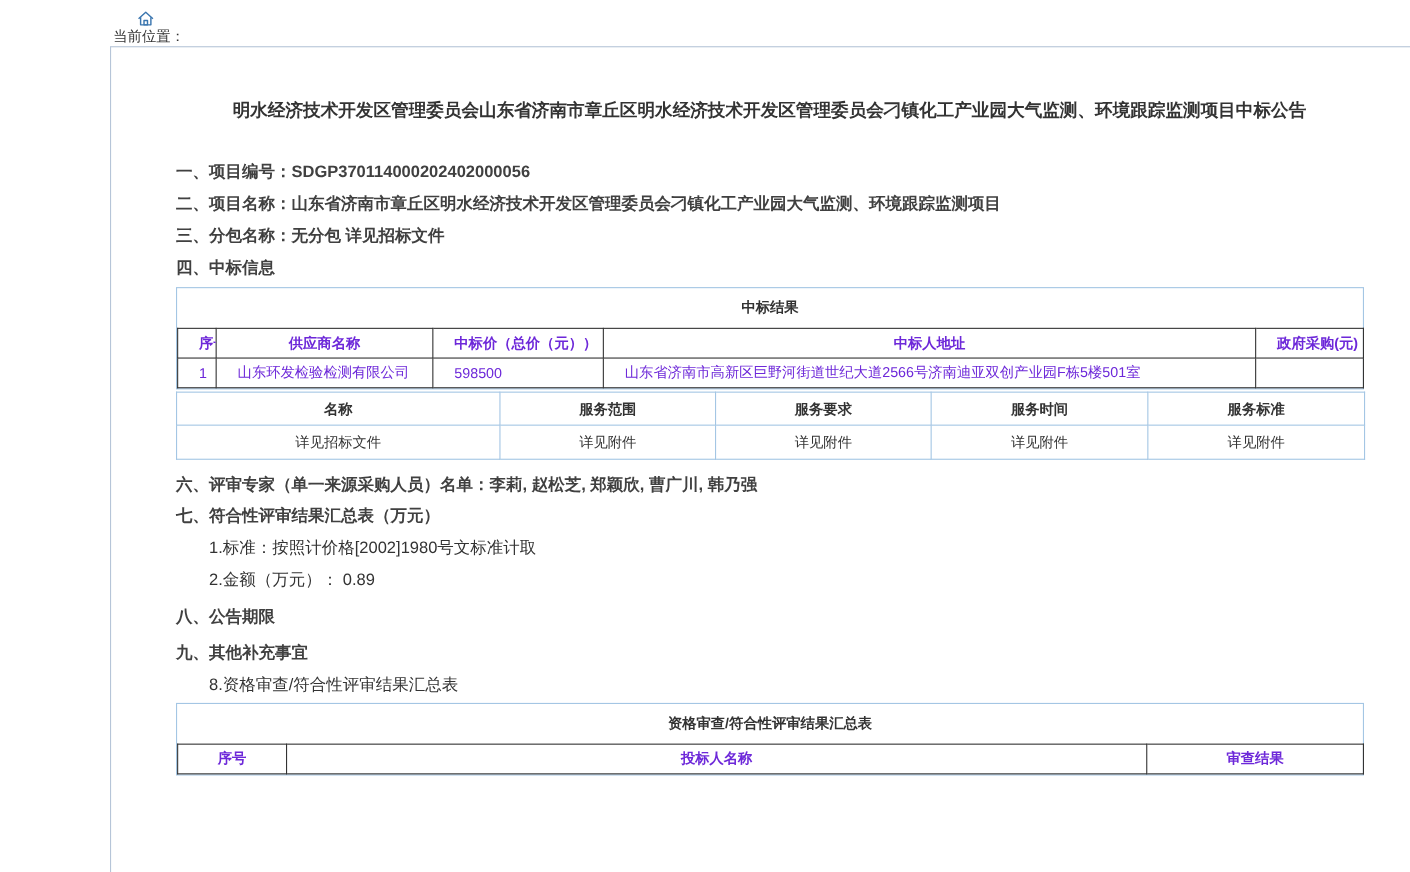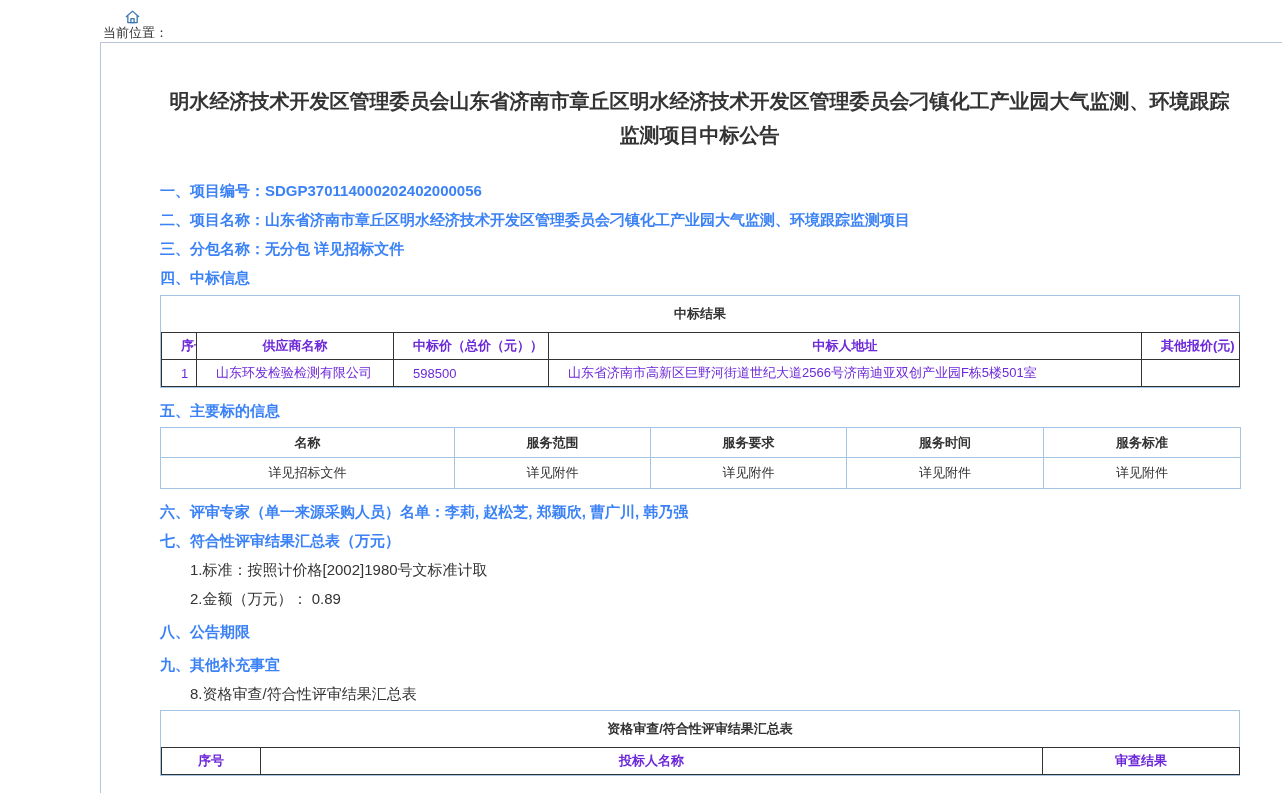--- a/index.html
+++ b/index.html
@@ -22,26 +22,26 @@
   
   .content-box {
     position: absolute; top: 42px; left: 100px;
     width: 1220px; height: 980px;
     border: 1px solid #b6c5d8; background: #fff;
   }
   .inner { padding: 41px 80px 0 59px; }
 
   .page-title {
     width: 100%; margin: 0 auto;
-    font-size: 20px; font-weight: 700; line-height: 34px;
+    font-size: 16px; font-weight: 700; line-height: 34px;
     text-align: center; color: #333;
   }
 
   .sections { margin-top: 24px; }
-  .sec-line { font-size: 15px; font-weight: 700; line-height: 29px; color: #3b82f6; }
+  .sec-line { font-size: 15px; font-weight: 700; line-height: 29px; color: #404040; }
   .sub-line { font-size: 15px; font-weight: 400; line-height: 29px; padding-left: 30px; color: #333; }
 
   
   .tbl-outer { width: 1080px; border: 1px solid #a4c6e4; margin-top: 3px; }
   .tbl-caption {
     height: 36px; line-height: 36px; text-align: center;
     font-size: 13px; font-weight: 700; color: #333;
   }
   table.dark-table { width: 100%; border-collapse: collapse; table-layout: fixed; }
   table.dark-table th, table.dark-table td {
@@ -101,36 +101,35 @@
               <col style="width:155px">
               <col style="width:593px">
               <col style="width:98px">
             </colgroup>
           <thead>
             <tr>
               <th>序号</th>
               <th>供应商名称</th>
               <th>中标价（总价（元））</th>
               <th>中标人地址</th>
-              <th>其他报价(元)</th>
+              <th>政府采购(元)</th>
             </tr>
           </thead>
           <tbody>
             <tr>
               <td>1</td>
               <td>山东环发检验检测有限公司</td>
               <td>598500</td>
               <td>山东省济南市高新区巨野河街道世纪大道2566号济南迪亚双创产业园F栋5楼501室</td>
               <td></td>
             </tr>
           </tbody>
         </table>
       </div>
 
-      <div class="sec-line mt8">五、主要标的信息</div>
 
       <table class="blue-table">
         <colgroup>
             <col style="width:294px">
             <col style="width:196px">
             <col style="width:196px">
             <col style="width:197px">
             <col style="width:197px">
           </colgroup>
         <thead>

